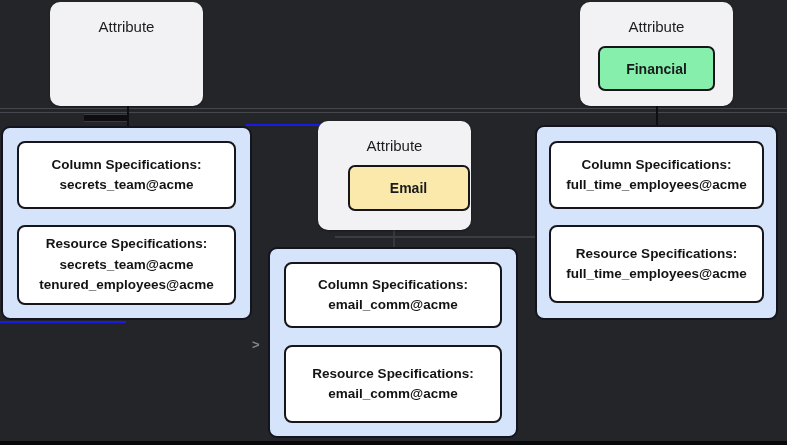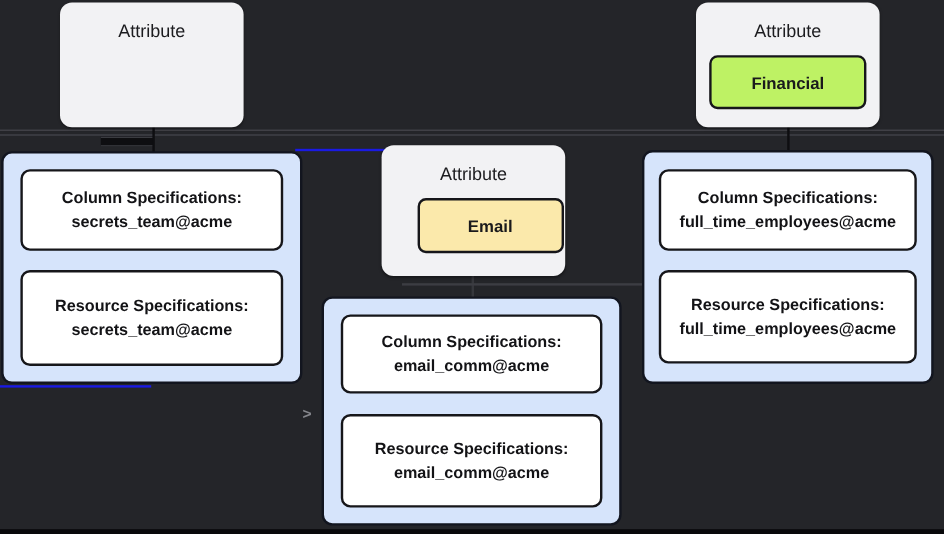--- a/index.html
+++ b/index.html
@@ -38,21 +38,21 @@
   }
   .attr-tag {
     margin-top: 11px;
     width: 118px; height: 45px;
     border: 2px solid #16161a; border-radius: 7px;
     display: flex; align-items: center; justify-content: center;
     font-size: 14px; font-weight: 700; color: #1a1a1c;
   }
   .tag-pii { background: #fbe4de; }
   .tag-email { background: #fbe9ab; width: 122px; height: 46px; margin-left: 28px; }
-  .tag-financial { background: #bef264; width: 131px; }
+  .tag-financial { background: #86efac; width: 117px; }
 
   
   .spec-group {
     position: absolute; z-index: 2;
     background: #d6e4fb;
     border: 2px solid #12151f;
     border-radius: 9px;
     padding: 13px 14px;
     display: flex; flex-direction: column;
   }
@@ -115,20 +115,21 @@
   </div>
 
   <div class="spec-group" id="group-secrets">
     <div class="spec-box column">
       <div class="spec-line">Column Specifications:</div>
       <div class="spec-line">secrets_team@acme</div>
     </div>
     <div class="spec-box resource">
       <div class="spec-line">Resource Specifications:</div>
       <div class="spec-line">secrets_team@acme</div>
+      <div class="spec-line">tenured_employees@acme</div>
     </div>
   </div>
 
   <div class="spec-group" id="group-email-comm">
     <div class="spec-box column">
       <div class="spec-line">Column Specifications:</div>
       <div class="spec-line">email_comm@acme</div>
     </div>
     <div class="spec-box resource">
       <div class="spec-line">Resource Specifications:</div>

